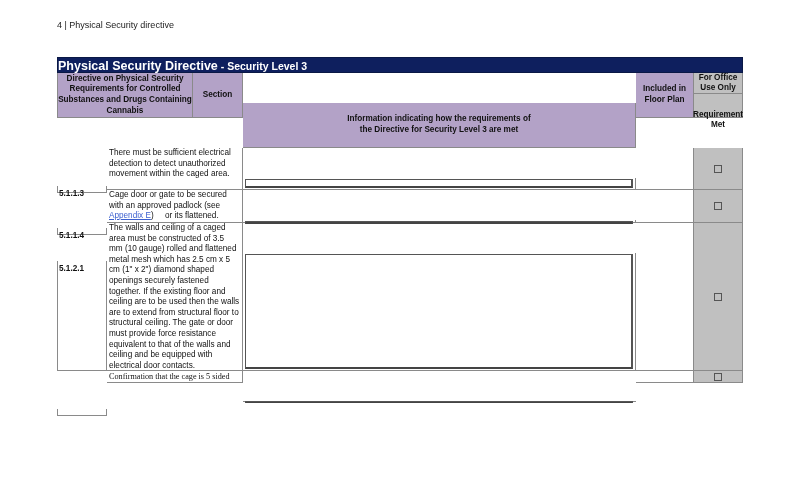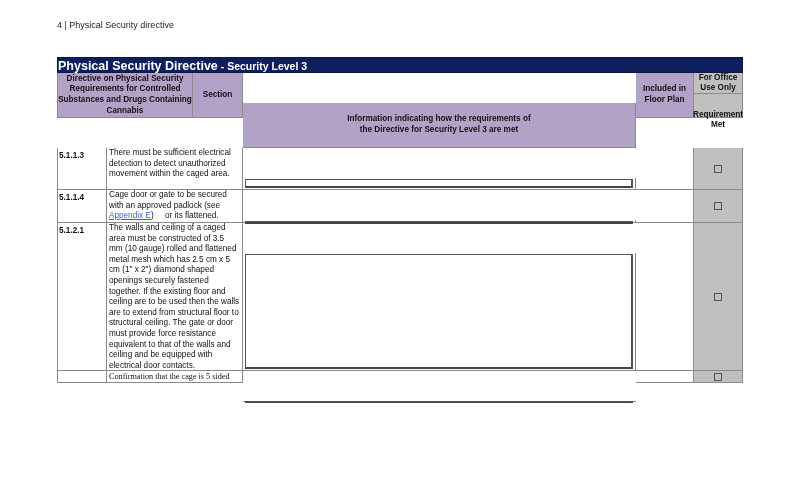--- a/index.html
+++ b/index.html
@@ -13,21 +13,21 @@
   .cell:first-child{border-left:1px solid #8a8a8a;}
   .hdr .cell{background:#b3a2c7;font-weight:bold;text-align:center;display:flex;align-items:center;justify-content:center;height:45px;}
   .hdr .office{background:#c0c0c0;flex-direction:column;padding:0;justify-content:flex-start;}
   .hdr .office .o1{height:22px;display:flex;align-items:center;justify-content:center;border-bottom:1px solid #8a8a8a;width:100%;line-height:10px;}
   .hdr .office .o2{height:22px;display:flex;align-items:center;justify-content:center;width:100%;line-height:10px;}
   .c-sec{width:50px;}
   .c-dir{width:136px;}
   .c-info{width:393px;margin-top:30px;}
   .c-fp{width:58px;}
   .c-off{width:49px;gap:16px;}
-  .body .c-sec{font-weight:bold;padding:3px 1px;}
+  .body .c-sec{font-weight:bold;padding:3px 1px;margin-top:38px;}
   .body .c-dir{padding:0 2px;}
   .body .c-info{padding:1px 2px;}
   .infobox{width:100%;height:100%;box-sizing:border-box;border:1px solid #555;border-right:2px solid #555;border-bottom:2px solid #444;background:#fff;}
   .body .c-fp{background:#fff;}
   .body .c-off{background:#c0c0c0;display:flex;align-items:center;justify-content:center;}
   .chk{width:6px;height:6px;border:1px solid #555;background:#c0c0c0;display:inline-block;}
   .link{color:#3b5fcf;text-decoration:underline;}
 </style>
 </head>
 <body>

